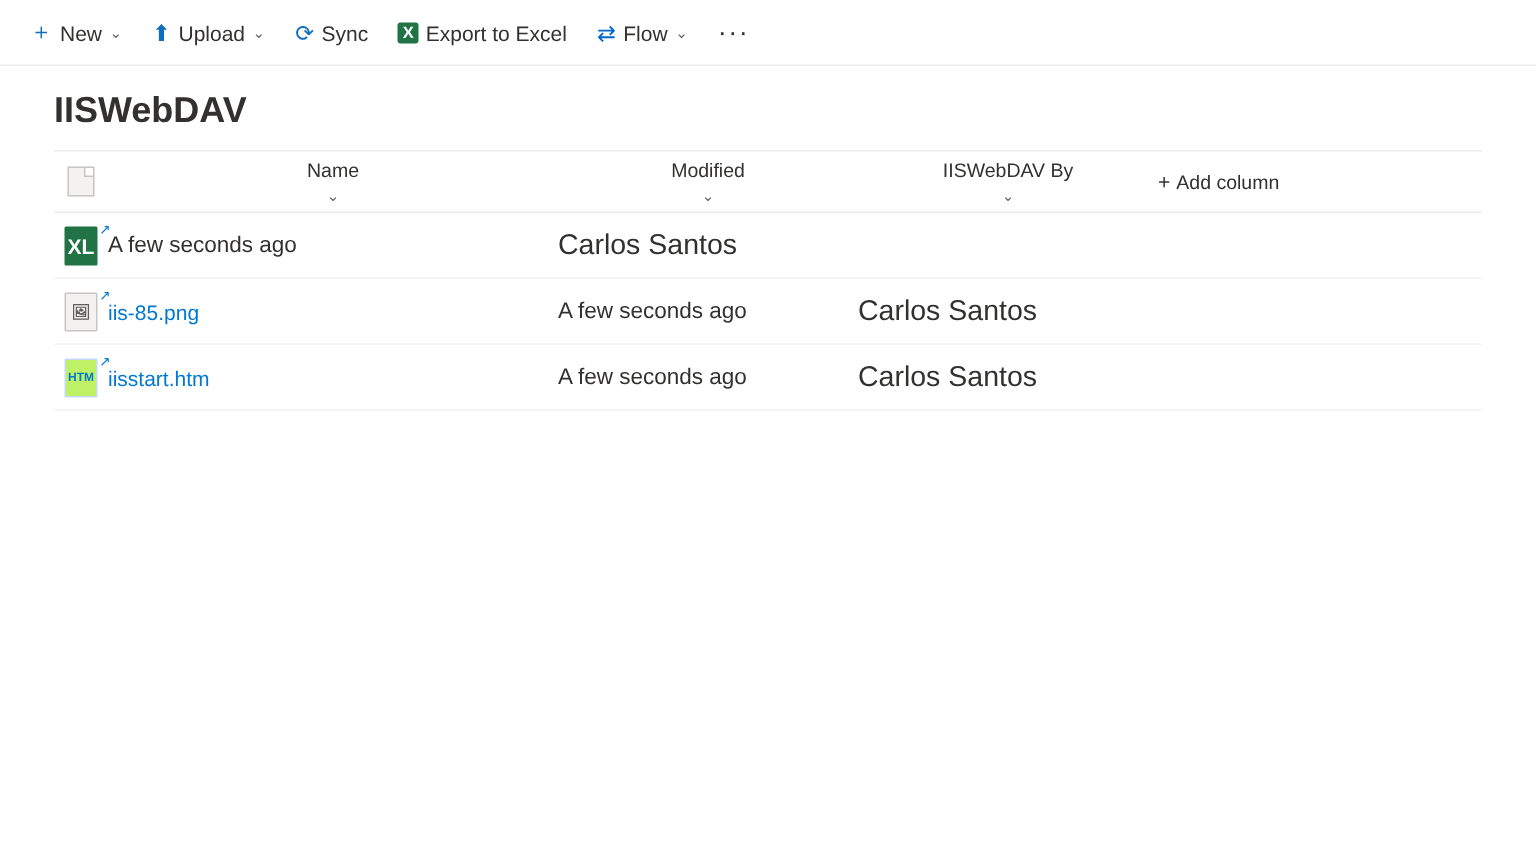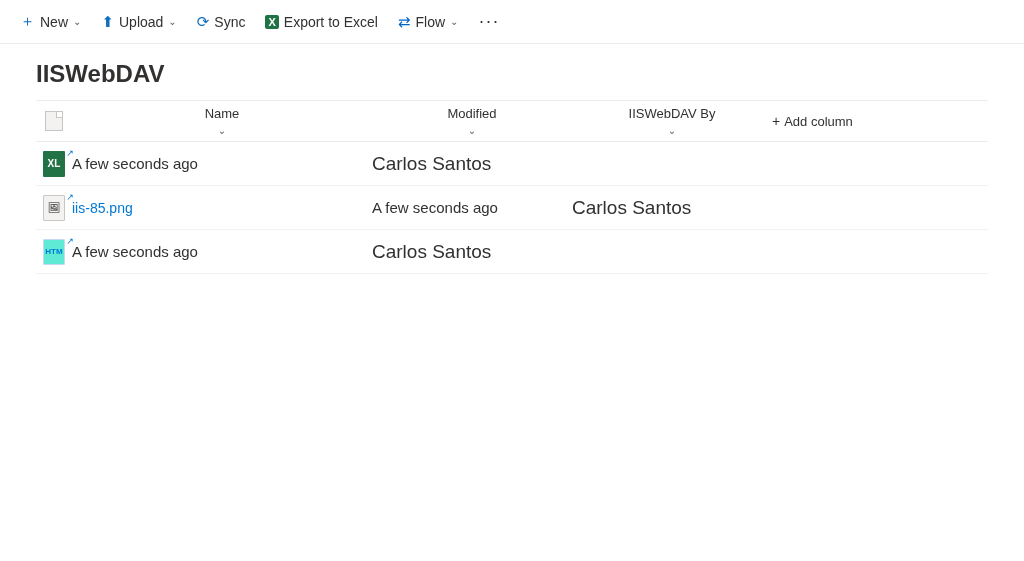--- a/index.html
+++ b/index.html
@@ -103,30 +103,30 @@
       align-items: center;
       justify-content: center;
       font-size: 11px;
       font-weight: bold;
       border-radius: 1px;
       position: relative;
     }
     .excel-file-icon {
       background: #217346;
       color: white;
-      font-size: 10px;
+      font-size: 14px;
     }
     .image-file-icon {
       background: #f3f2f1;
       border: 1px solid #c8c6c4;
       color: #605e5c;
       font-size: 9px;
     }
     .html-file-icon {
-      background: #5eead4;
+      background: #bef264;
       border: 1px solid #c7d9f9;
       color: #0078d4;
       font-size: 9px;
     }
 
     
     .sync-badge {
       position: absolute;
       top: -4px;
       right: -4px;
@@ -282,18 +282,21 @@
 
   <div class="file-row">
     <div class="file-icon-cell">
       <div class="file-icon html-file-icon">
         <span style="font-size:8px;font-weight:bold;">HTM</span>
       </div>
       <div class="sync-badge">
         <span class="sync-arrow">↗</span>
       </div>
     </div>
+    <div class="file-name-cell">
+      <a class="file-name-link">iisstart.htm</a>
+    </div>
     <div class="file-modified-cell">A few seconds ago</div>
     <div class="file-modifiedby-cell">Carlos Santos</div>
     <div></div>
   </div>
 
 </div>
 
 </body></html>

